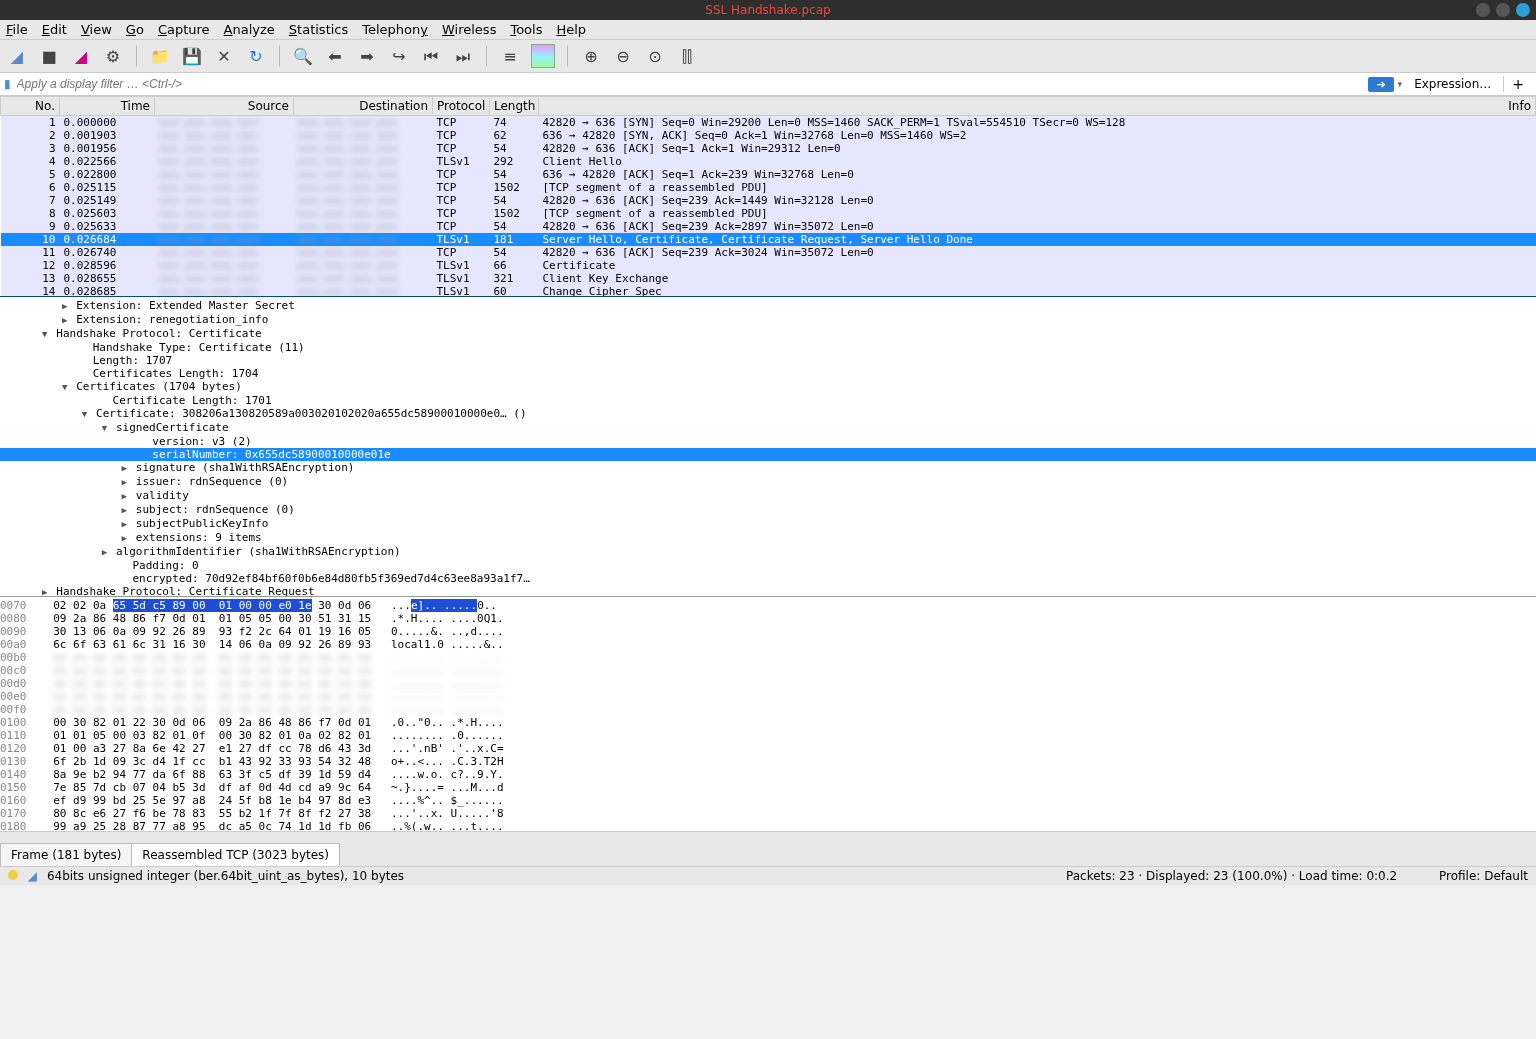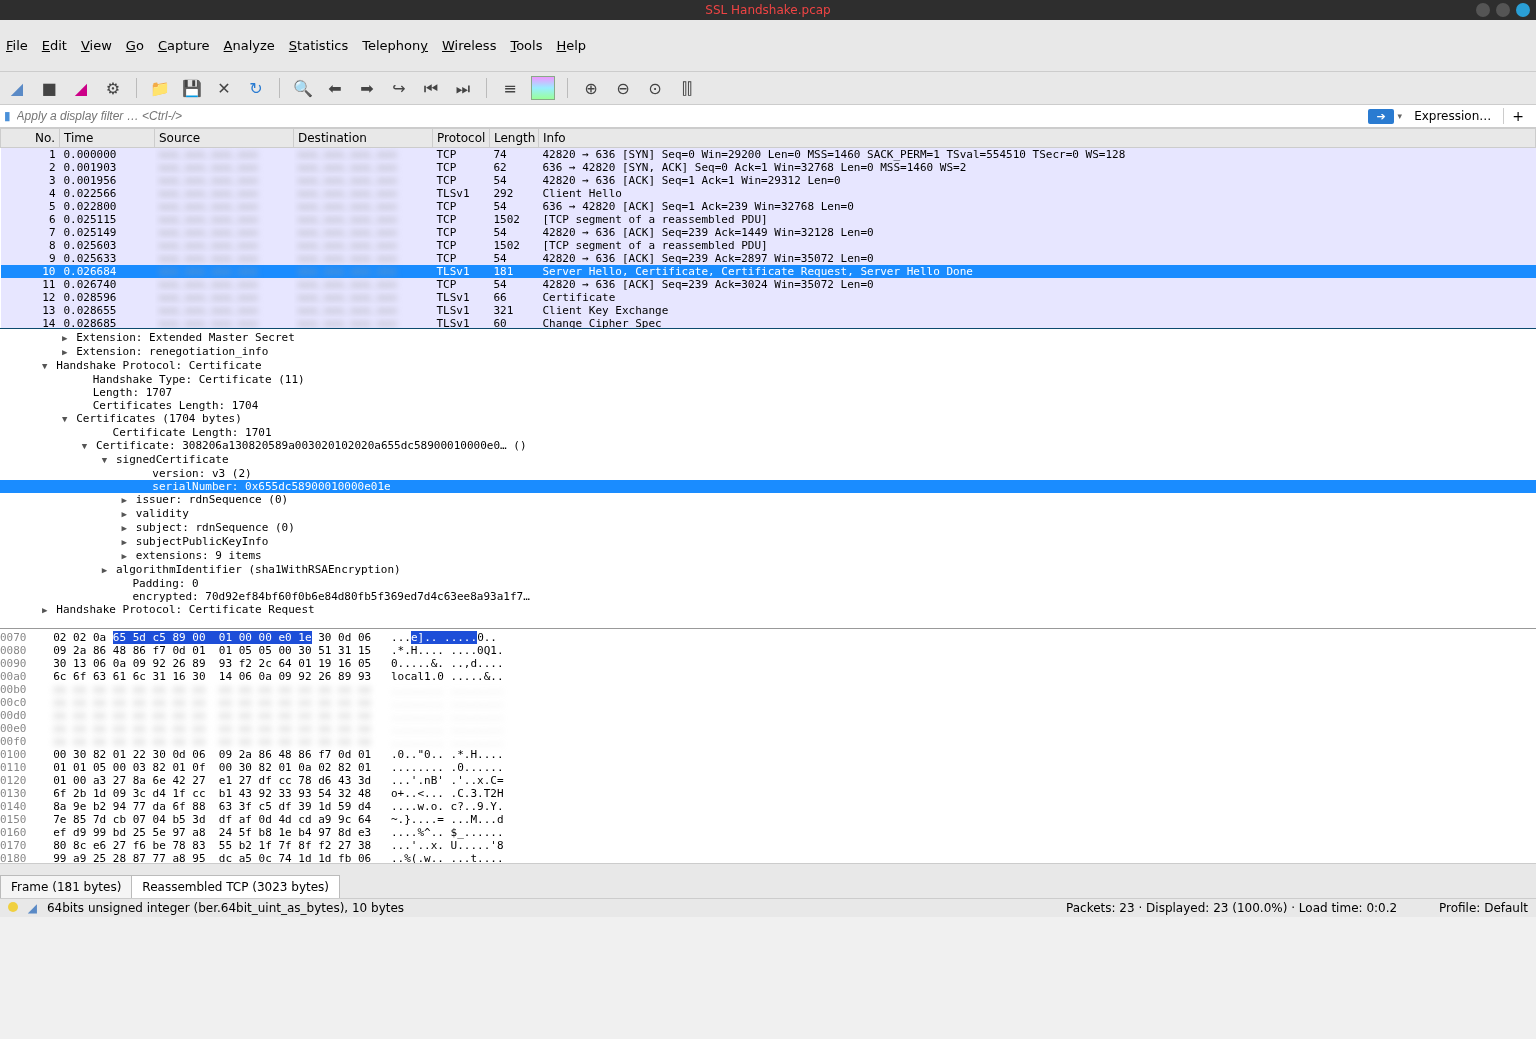--- a/index.html
+++ b/index.html
@@ -1,32 +1,32 @@
 <!DOCTYPE html>
 <html><head>
 <meta charset="utf-8">
 <style>
 html,body{margin:0;padding:0;font-family:"DejaVu Sans",Arial,sans-serif;font-size:12px;background:#f0f0f0;color:#000;width:1536px;height:1039px;overflow:hidden}
 .titlebar{background:#2e2e2e;color:#ef4444;height:20px;line-height:20px;text-align:center;font-size:12px;position:relative}
 .titlebar .win-ctl{position:absolute;right:6px;top:3px;display:flex;gap:6px}
 .win-ctl span{width:14px;height:14px;border-radius:50%;display:inline-block}
-.menubar{background:#e8e8e8;border-bottom:1px solid #ccc;padding:18px 6px;display:flex;gap:14px;font-size:13px}
+.menubar{background:#e8e8e8;border-bottom:1px solid #ccc;padding:2px 6px;display:flex;gap:14px;font-size:13px}
 .menubar span{cursor:default}
 .menubar span u{text-decoration:underline}
 .toolbar{background:#e8e8e8;border-bottom:1px solid #ccc;padding:4px 6px;display:flex;gap:10px;align-items:center}
 .toolbar .tbtn{width:22px;height:22px;display:flex;align-items:center;justify-content:center;font-size:16px;color:#444}
 .toolbar .sep{width:1px;height:20px;background:#bbb;margin:0 2px}
 .filterbar{display:flex;align-items:center;background:#fff;border-bottom:1px solid #ccc;padding:2px 4px;gap:4px}
 .filterbar input{flex:1;border:none;outline:none;font-size:12px;font-style:italic;color:#888;padding:2px}
 .filterbar .expr-btn{background:#2a7bd1;color:#fff;padding:1px 8px;border-radius:2px;font-size:11px}
 .filterbar .expr-label{padding:0 8px}
 .filterbar .plus{border-left:1px solid #ccc;padding:0 8px;font-size:14px}
 .packet-list{height:200px;overflow-y:scroll;background:#fff;font-family:"DejaVu Sans Mono",monospace;font-size:11px;border-bottom:1px solid #0c4a6e}
 .packet-list table{width:100%;border-collapse:collapse;table-layout:fixed}
-.packet-list th{background:#e8e8e8;border:1px solid #ccc;text-align:left;padding:2px 4px;font-weight:normal;font-size:12px;font-family:"DejaVu Sans",Arial,sans-serif}
+.packet-list th{background:#e8e8e8;border:1px solid #ccc;text-align:right;padding:2px 4px;font-weight:normal;font-size:12px;font-family:"DejaVu Sans",Arial,sans-serif}
 .packet-list td{padding:0 4px;white-space:nowrap;overflow:hidden}
 .packet-list tbody tr{height:13px}
 .packet-list .col-no{width:50px;text-align:right}
 .packet-list .col-time{width:86px}
 .packet-list .col-src{width:130px}
 .packet-list .col-dst{width:130px}
 .packet-list .col-proto{width:48px}
 .packet-list .col-len{width:40px;text-align:left}
 .row-lightblue{background:#e7e6ff}
 .row-selected{background:#1a8cff;color:#fff}
@@ -258,20 +258,21 @@
     <div class="line">      <span class="tree-arrow">▼</span> Handshake Protocol: Certificate</div>
     <div class="line">              Handshake Type: Certificate (11)</div>
     <div class="line">              Length: 1707</div>
     <div class="line">              Certificates Length: 1704</div>
     <div class="line">         <span class="tree-arrow">▼</span> Certificates (1704 bytes)</div>
     <div class="line">                 Certificate Length: 1701</div>
     <div class="line">            <span class="tree-arrow">▼</span> Certificate: 308206a130820589a003020102020a655dc58900010000e0… ()</div>
     <div class="line">               <span class="tree-arrow">▼</span> signedCertificate</div>
     <div class="line">                       version: v3 (2)</div>
     <div class="line detail-selected">                       serialNumber: 0x655dc58900010000e01e</div>
+    <div class="line">                  <span class="tree-arrow">▶</span> signature (sha1WithRSAEncryption)</div>
     <div class="line">                  <span class="tree-arrow">▶</span> issuer: rdnSequence (0)</div>
     <div class="line">                  <span class="tree-arrow">▶</span> validity</div>
     <div class="line">                  <span class="tree-arrow">▶</span> subject: rdnSequence (0)</div>
     <div class="line">                  <span class="tree-arrow">▶</span> subjectPublicKeyInfo</div>
     <div class="line">                  <span class="tree-arrow">▶</span> extensions: 9 items</div>
     <div class="line">               <span class="tree-arrow">▶</span> algorithmIdentifier (sha1WithRSAEncryption)</div>
     <div class="line">                    Padding: 0</div>
     <div class="line">                    encrypted: 70d92ef84bf60f0b6e84d80fb5f369ed7d4c63ee8a93a1f7…</div>
     <div class="line">      <span class="tree-arrow">▶</span> Handshake Protocol: Certificate Request</div>
   </div>

